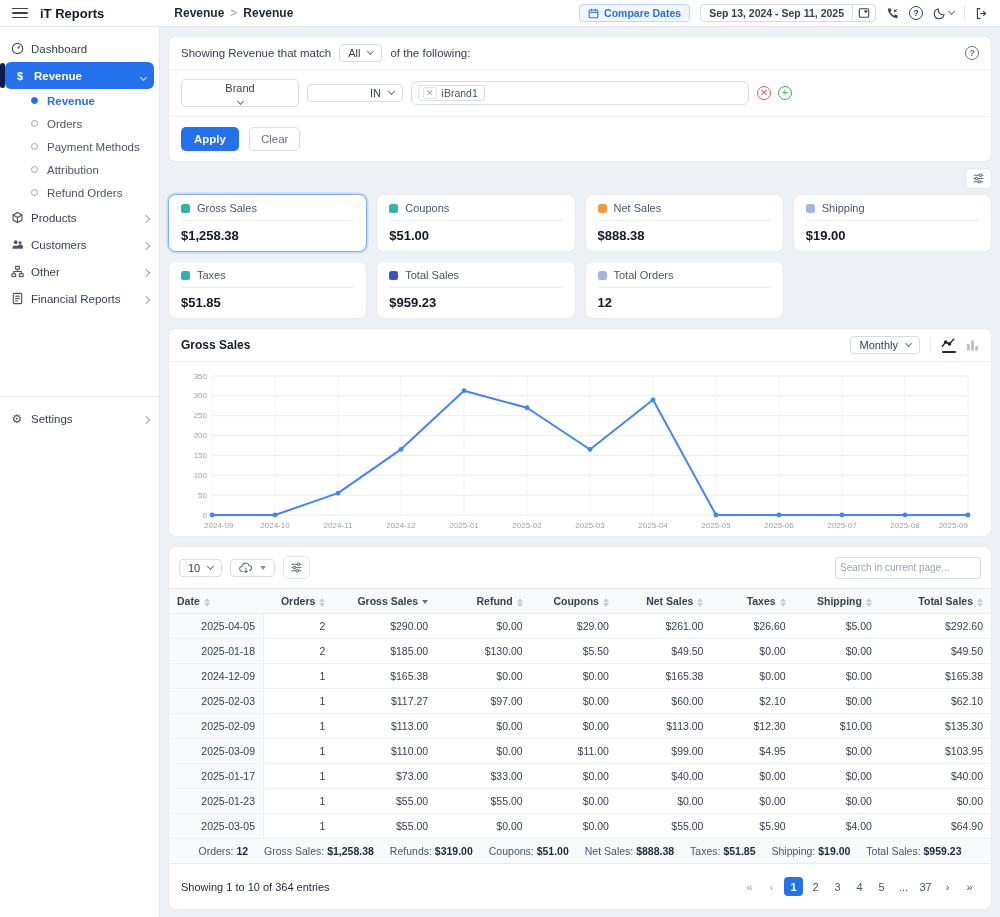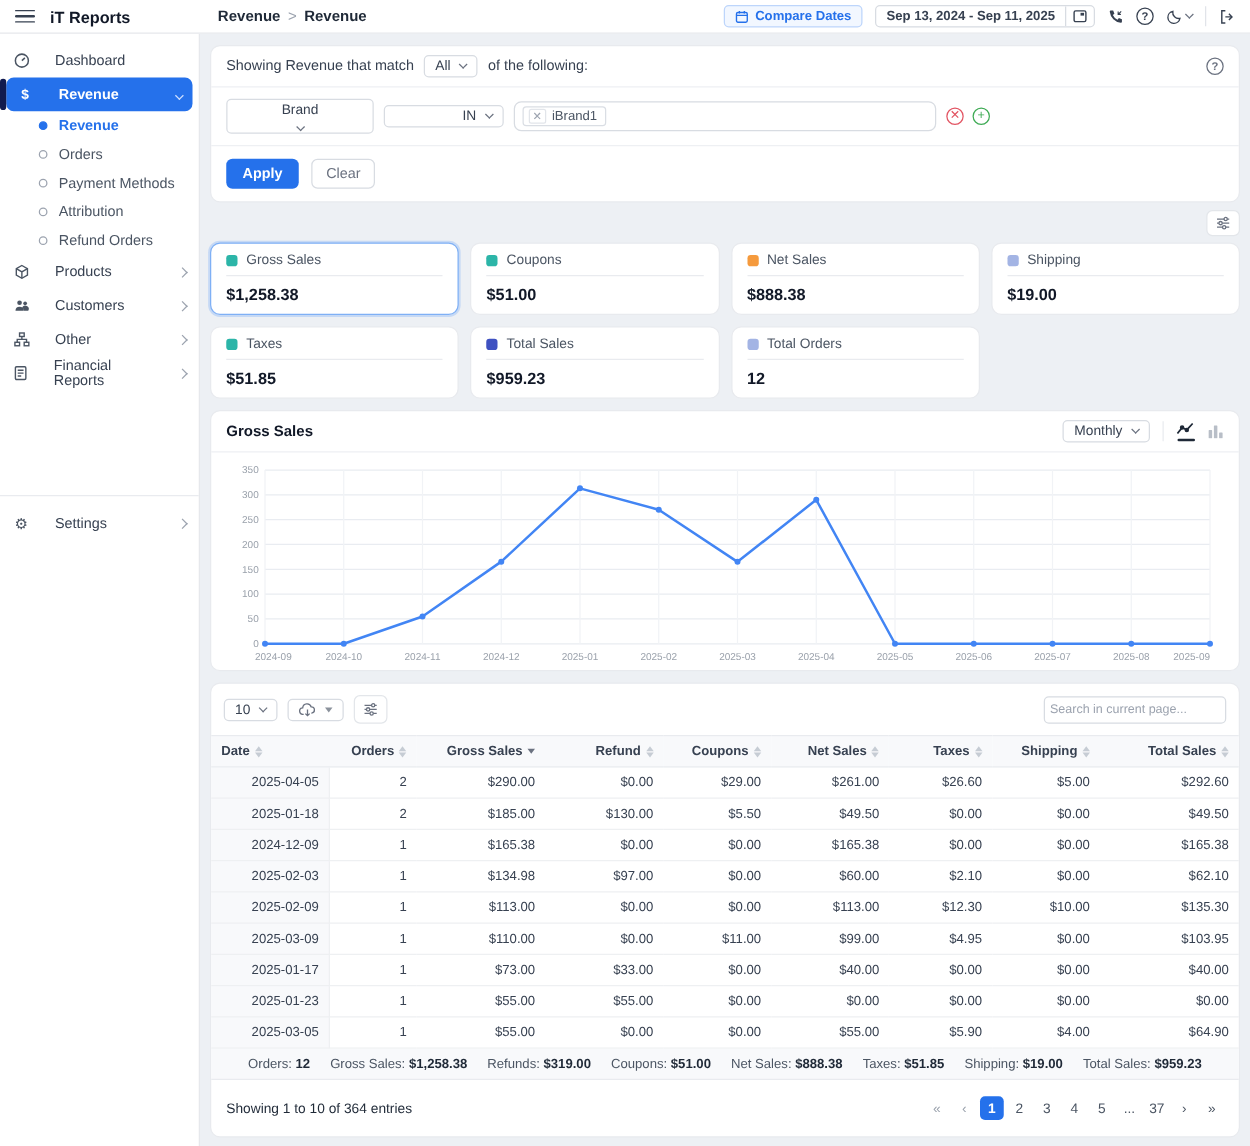--- a/index.html
+++ b/index.html
@@ -19,21 +19,21 @@
   .date-text { font-size:10.5px; font-weight:bold; color:#374151; padding:2px 8px; }
   .date-panel-btn { border-left:1px solid #d8dce2; padding:2px 5px; display:flex; align-items:center; cursor:pointer; }
   .icon-btn { display:flex; align-items:center; justify-content:center; color:#374151; cursor:pointer; }
   .help-circle { width:14px; height:14px; border:1.3px solid #374151; border-radius:50%; font-size:9px; font-weight:bold; display:flex; align-items:center; justify-content:center; color:#374151; }
   .vdiv { width:1px; height:16px; background:#e1e4e9; }
   .caret { width:5px; height:5px; border-right:1.4px solid #6b7280; border-bottom:1.4px solid #6b7280; transform:rotate(45deg); display:inline-block; margin-top:-3px; }
   .chev-right { width:6px; height:6px; border-right:1.5px solid #9ca3af; border-bottom:1.5px solid #9ca3af; transform:rotate(-45deg); display:inline-block; }
 
   
   .sidebar { position:absolute; top:27px; left:0; bottom:0; width:160px; background:#fff; border-right:1px solid #e6e8ec; padding-top:8px; z-index:10; }
-  .nav-item { height:27px; display:flex; align-items:center; gap:20px; padding:0 10px; font-size:11.5px; color:#374151; cursor:pointer; position:relative; }
+  .nav-item { height:27px; display:flex; align-items:center; gap:7px; padding:0 10px; font-size:11.5px; color:#374151; cursor:pointer; position:relative; }
   .nav-item .nicon { width:14px; display:flex; justify-content:center; color:#4b5563; }
   .nav-item .chev-wrap { margin-left:auto; }
   .nav-item.active { background:#2571eb; color:#fff; margin:0 5px 0 5px; border-radius:6px; padding:0 8px; font-weight:bold; }
   .nav-item.active .nicon { color:#fff; }
   .nav-item.active::before { content:""; position:absolute; left:-5px; top:1px; bottom:1px; width:5px; background:#111a4e; border-radius:3px; }
   .nav-item.active .caret { border-color:#cfe0ff; }
   .sub-item { height:23px; display:flex; align-items:center; gap:9px; padding:0 10px 0 31px; font-size:11.5px; color:#4b5563; cursor:pointer; }
   .sub-item .bullet { width:7px; height:7px; border-radius:50%; border:1.4px solid #9ca3af; flex:0 0 auto; }
   .sub-item.active { color:#2571eb; font-weight:bold; }
   .sub-item.active .bullet { background:#2571eb; border-color:#2571eb; }
@@ -557,21 +557,21 @@
             <td>$0.00</td>
             <td>$0.00</td>
             <td>$165.38</td>
             <td>$0.00</td>
             <td>$0.00</td>
             <td>$165.38</td>
           </tr>
           <tr>
             <td>2025-02-03</td>
             <td>1</td>
-            <td>$134.98</td>
+            <td>$117.27</td>
             <td>$97.00</td>
             <td>$0.00</td>
             <td>$60.00</td>
             <td>$2.10</td>
             <td>$0.00</td>
             <td>$62.10</td>
           </tr>
           <tr>
             <td>2025-02-09</td>
             <td>1</td>

